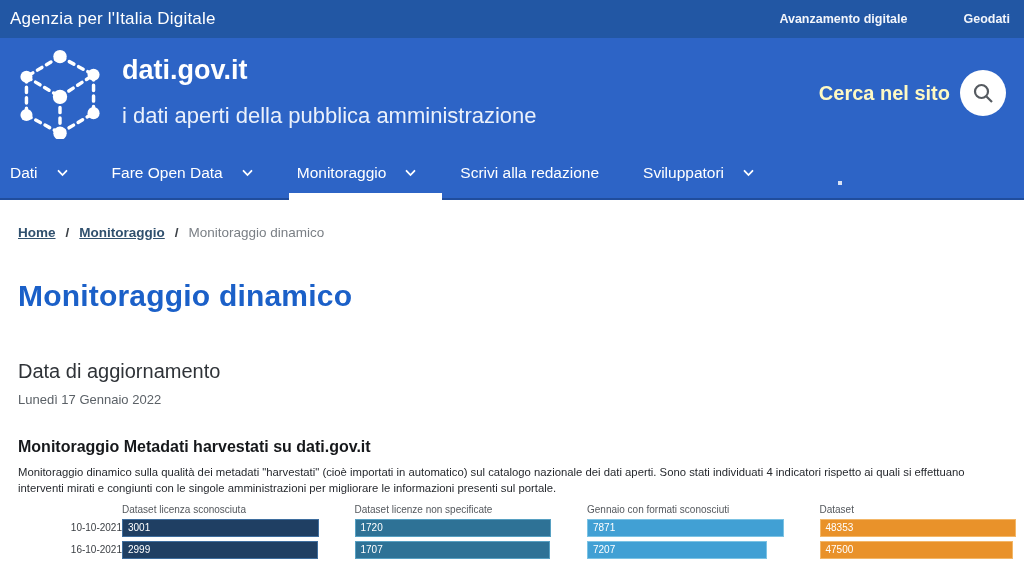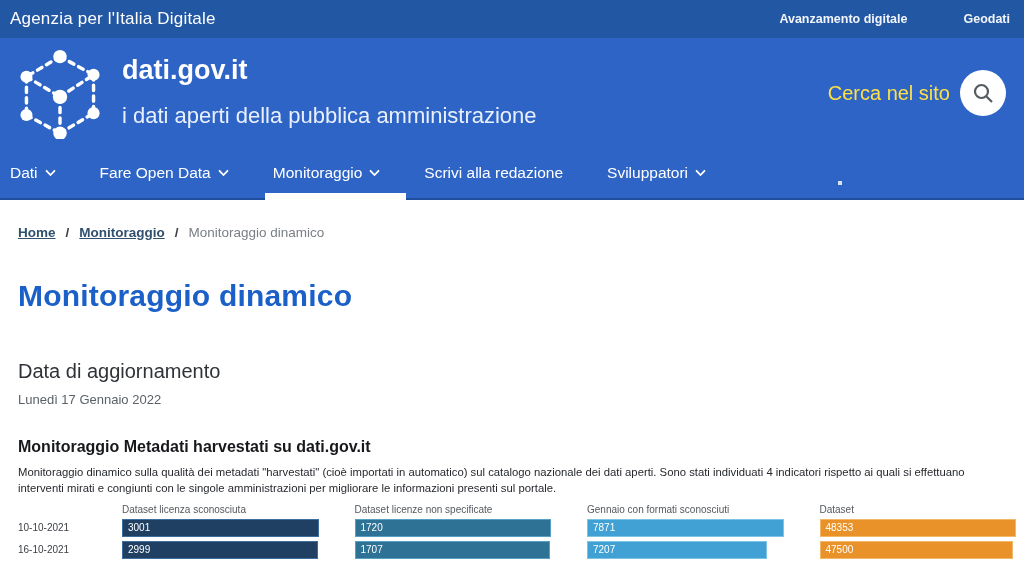--- a/index.html
+++ b/index.html
@@ -35,42 +35,42 @@
     display: flex;
     align-items: center;
     padding: 0 18px 0 10px;
     position: relative;
   }
   .logo-svg { width: 100px; height: 92px; flex: 0 0 auto; }
   .site-titles { margin-left: 12px; color: #ffffff; }
   .site-title { font-size: 27px; font-weight: 700; line-height: 1.1; }
   .site-subtitle { font-size: 22px; font-weight: 300; line-height: 1.25; color: #eaf0fb; margin-top: 16px; }
   .search { margin-left: auto; display: flex; align-items: center; gap: 10px; cursor: pointer; }
-  .search-label { color: #fde047; font-size: 20px; font-weight: 400; }
+  .search-label { color: #fef9c3; font-size: 20px; font-weight: 700; }
   .search-circle {
     width: 46px; height: 46px; border-radius: 50%;
     background: #ffffff; display: flex; align-items: center; justify-content: center;
   }
 
   
   .nav {
     height: 52px;
     background: #2d64c6;
     border-bottom: 2px solid rgba(10,35,80,.35);
     display: flex;
     align-items: center;
     padding-left: 10px;
     position: relative;
   }
   .nav-item {
     color: #ffffff;
     font-size: 15.5px;
     display: flex;
     align-items: center;
-    gap: 7px;
+    gap: 19px;
     margin-right: 44px;
     height: 100%;
     position: relative;
     cursor: pointer;
     white-space: nowrap;
   }
   .nav-item.active::after {
     content: "";
     position: absolute;
     left: -8px; right: -26px; bottom: -2px;
@@ -122,21 +122,21 @@
   .chart {
     margin-top: 7px;
     margin-right: -10px;
     display: flex;
   }
   .chart-dates { width: 104px; flex: 0 0 auto; }
   .chart-col { flex: 1 1 0; margin-right: 36px; }
   .chart-col:last-child { margin-right: 0; }
   .chart-head-spacer { height: 15px; }
   .chart-series-label { font-size: 10px; color: #54585d; height: 15px; line-height: 12px; }
-  .chart-date { height: 22px; line-height: 18px; font-size: 10px; color: #3a3e43; }
+  .chart-date { height: 22px; line-height: 18px; font-size: 10px; color: #3a3e43; text-align: right; }
   .chart-bar-row { height: 22px; }
   .chart-bar {
     height: 18px;
     border: 1px solid rgba(255,255,255,.5);
     display: flex;
     align-items: center;
   }
   .chart-bar span { color: #ffffff; font-size: 10px; padding-left: 5px; }
 </style>
 </head>

